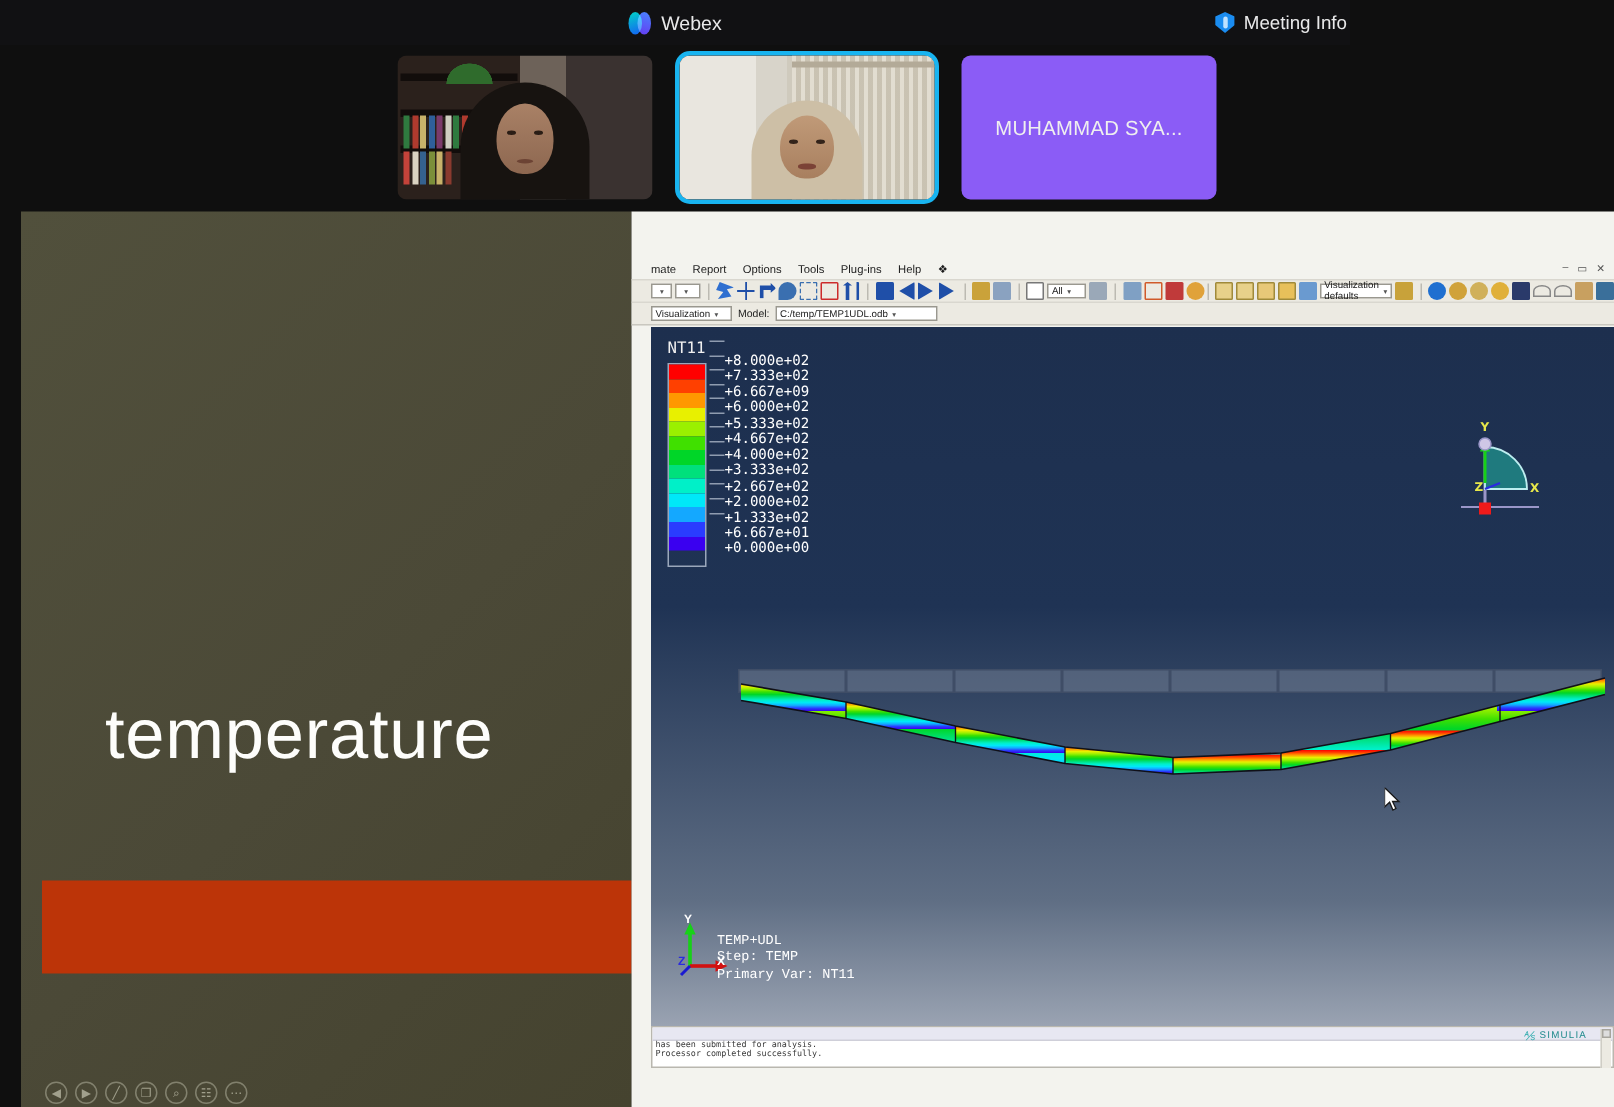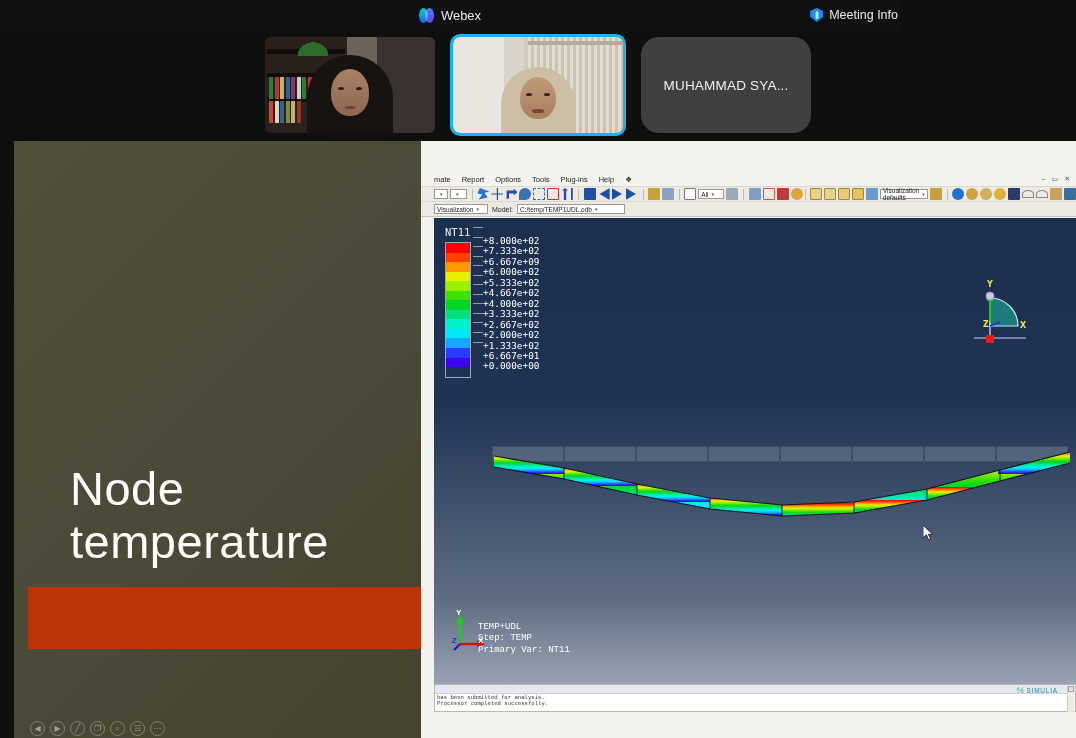--- a/index.html
+++ b/index.html
@@ -113,21 +113,21 @@
   #tile-2 .face {
     position:absolute; left:50%; top:10px; transform:translateX(-50%);
     width:36px; height:42px; border-radius:50% 50% 46% 46%;
     background: linear-gradient(180deg,#c09a78,#a87f5f);
   }
   #tile-2 .eye { position:absolute; top:16px; width:6px; height:3px; background:#33231a; border-radius:50%; }
   #tile-2 .eye.l { left:6px; } #tile-2 .eye.r { right:6px; }
   #tile-2 .mouth { position:absolute; left:50%; transform:translateX(-50%); bottom:6px; width:12px; height:4px; background:#7b4236; border-radius:40%; }
   
   #tile-3 {
-    background:#404040; display:flex; align-items:center; justify-content:center;border-radius:18px;
+    background:#8b5cf6; display:flex; align-items:center; justify-content:center;
   }
   #tile-3 .initial-name { color:#efefef; font-size:13.5px; letter-spacing:.2px; }
 
   
   #slide {
     position: absolute; left: 14px; top: 141px; width: 407px; height: 597px;
     background: linear-gradient(135deg,#51503c 0%, #4b4937 55%, #45432f 100%);
     overflow: hidden;
   }
   #slide-title {
@@ -308,21 +308,20 @@
     </div>
   </div>
 
   <div class="tile" id="tile-3">
     <span class="initial-name">MUHAMMAD SYA...</span>
   </div>
 </div>
 
 <div id="slide">
   <div id="slide-title">
-    <div>Node</div>
     <div>temperature</div>
   </div>
   <div id="slide-arrow">
     <div class="body"></div>
   </div>
   <div id="slide-controls">
     <span class="sc-btn">◀</span>
     <span class="sc-btn">▶</span>
     <span class="sc-btn">╱</span>
     <span class="sc-btn">❐</span>

